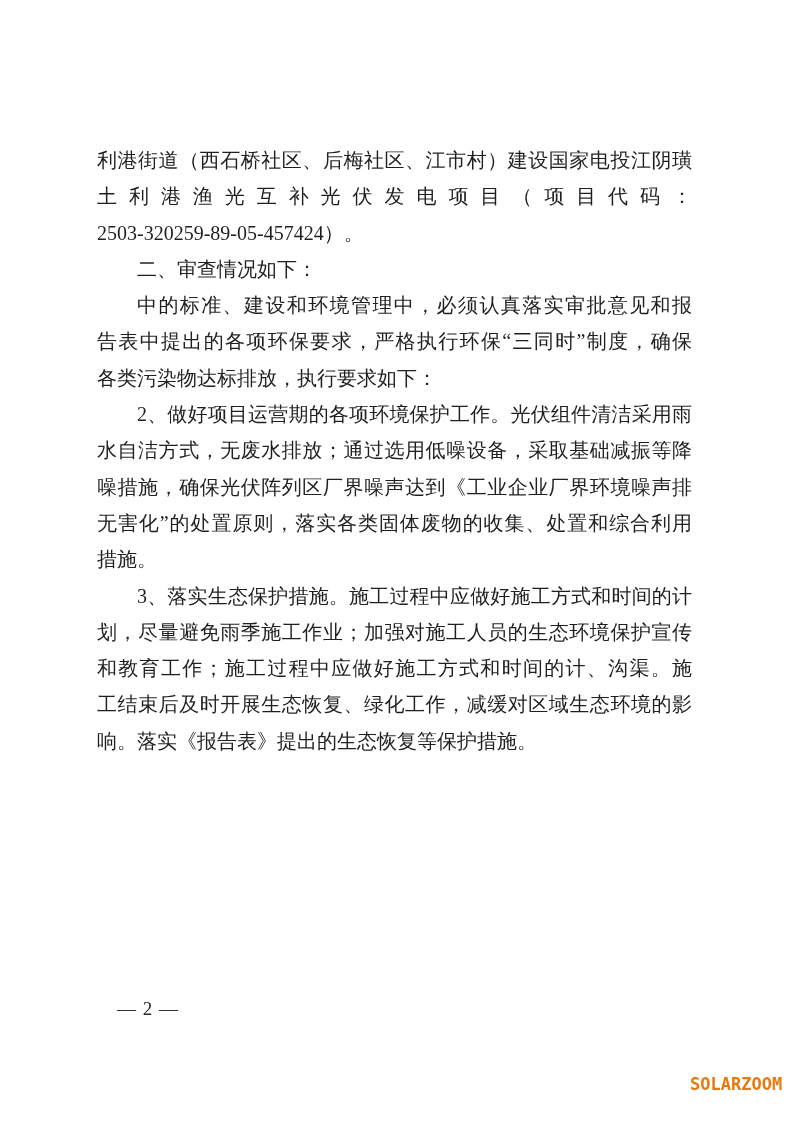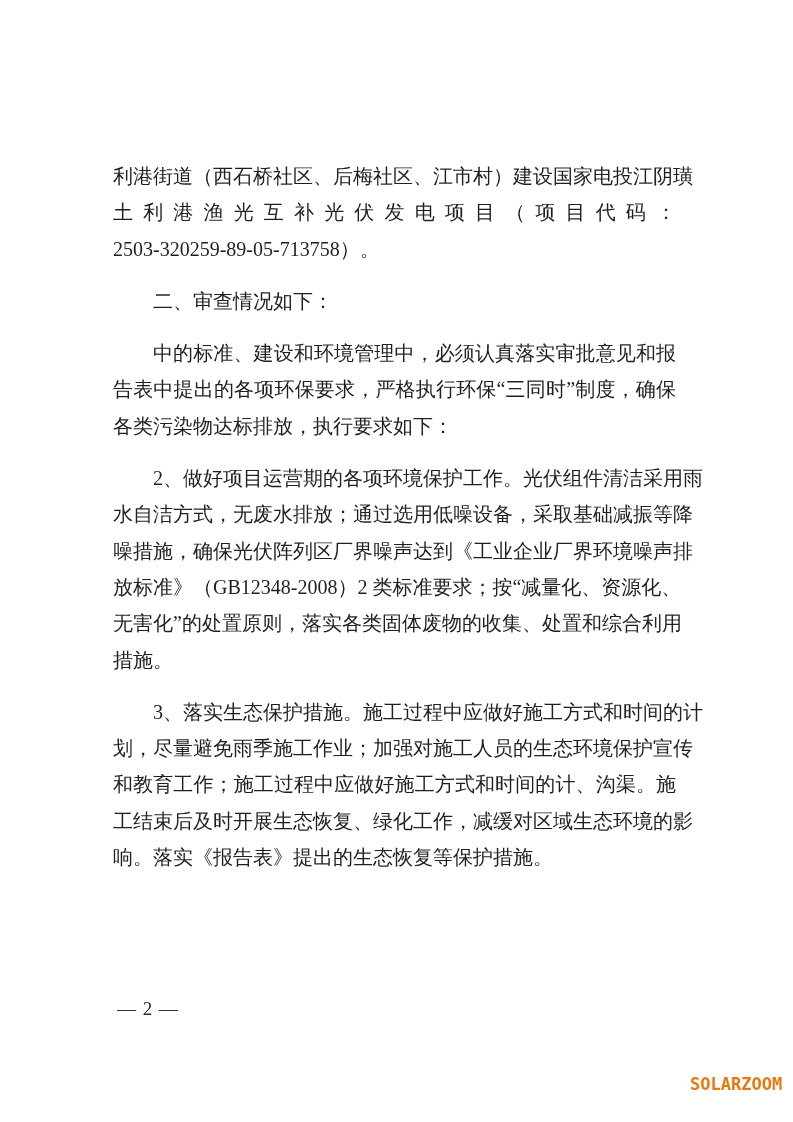--- a/index.html
+++ b/index.html
@@ -13,21 +13,21 @@
     color: #1f1f1f;
   }
   .content {
     position: absolute;
     left: 97px;
     top: 142px;
     width: 595px;
     font-size: 20px;
     line-height: 36.3px;
   }
-  .para { margin: 16px; padding: 0; }
+  .para { margin: 0; padding: 0; }
   .line {
     white-space: nowrap;
     text-align: justify;
     text-align-last: justify;
     height: 36.3px;
   }
   .line.end { text-align-last: left; }
   .line.indent { text-indent: 40px; }
   .page-number {
     position: absolute;
@@ -51,39 +51,38 @@
 </head>
 <body>
 
 <div class="page">
 
   <div class="content">
 
     <div class="para">
       <div class="line">利港街道（西石桥社区、后梅社区、江市村）建设国家电投江阴璜</div>
       <div class="line">土利港渔光互补光伏发电项目（项目代码：</div>
-      <div class="line end">2503-320259-89-05-713758）。</div>
+      <div class="line end">2503-320259-89-05-457424）。</div>
     </div>
 
     <div class="para">
       <div class="line end indent">二、审查情况如下：</div>
     </div>
 
     <div class="para">
       <div class="line indent">中的标准、建设和环境管理中，必须认真落实审批意见和报</div>
       <div class="line">告表中提出的各项环保要求，严格执行环保“三同时”制度，确保</div>
       <div class="line end">各类污染物达标排放，执行要求如下：</div>
     </div>
 
 
     <div class="para">
       <div class="line indent">2、做好项目运营期的各项环境保护工作。光伏组件清洁采用雨</div>
       <div class="line">水自洁方式，无废水排放；通过选用低噪设备，采取基础减振等降</div>
       <div class="line">噪措施，确保光伏阵列区厂界噪声达到《工业企业厂界环境噪声排</div>
-      <div class="line">放标准》（GB12348-2008）2 类标准要求；按“减量化、资源化、</div>
       <div class="line">无害化”的处置原则，落实各类固体废物的收集、处置和综合利用</div>
       <div class="line end">措施。</div>
     </div>
 
     <div class="para">
       <div class="line indent">3、落实生态保护措施。施工过程中应做好施工方式和时间的计</div>
       <div class="line">划，尽量避免雨季施工作业；加强对施工人员的生态环境保护宣传</div>
       <div class="line">和教育工作；施工过程中应做好施工方式和时间的计、沟渠。施</div>
       <div class="line">工结束后及时开展生态恢复、绿化工作，减缓对区域生态环境的影</div>
       <div class="line end">响。落实《报告表》提出的生态恢复等保护措施。</div>

